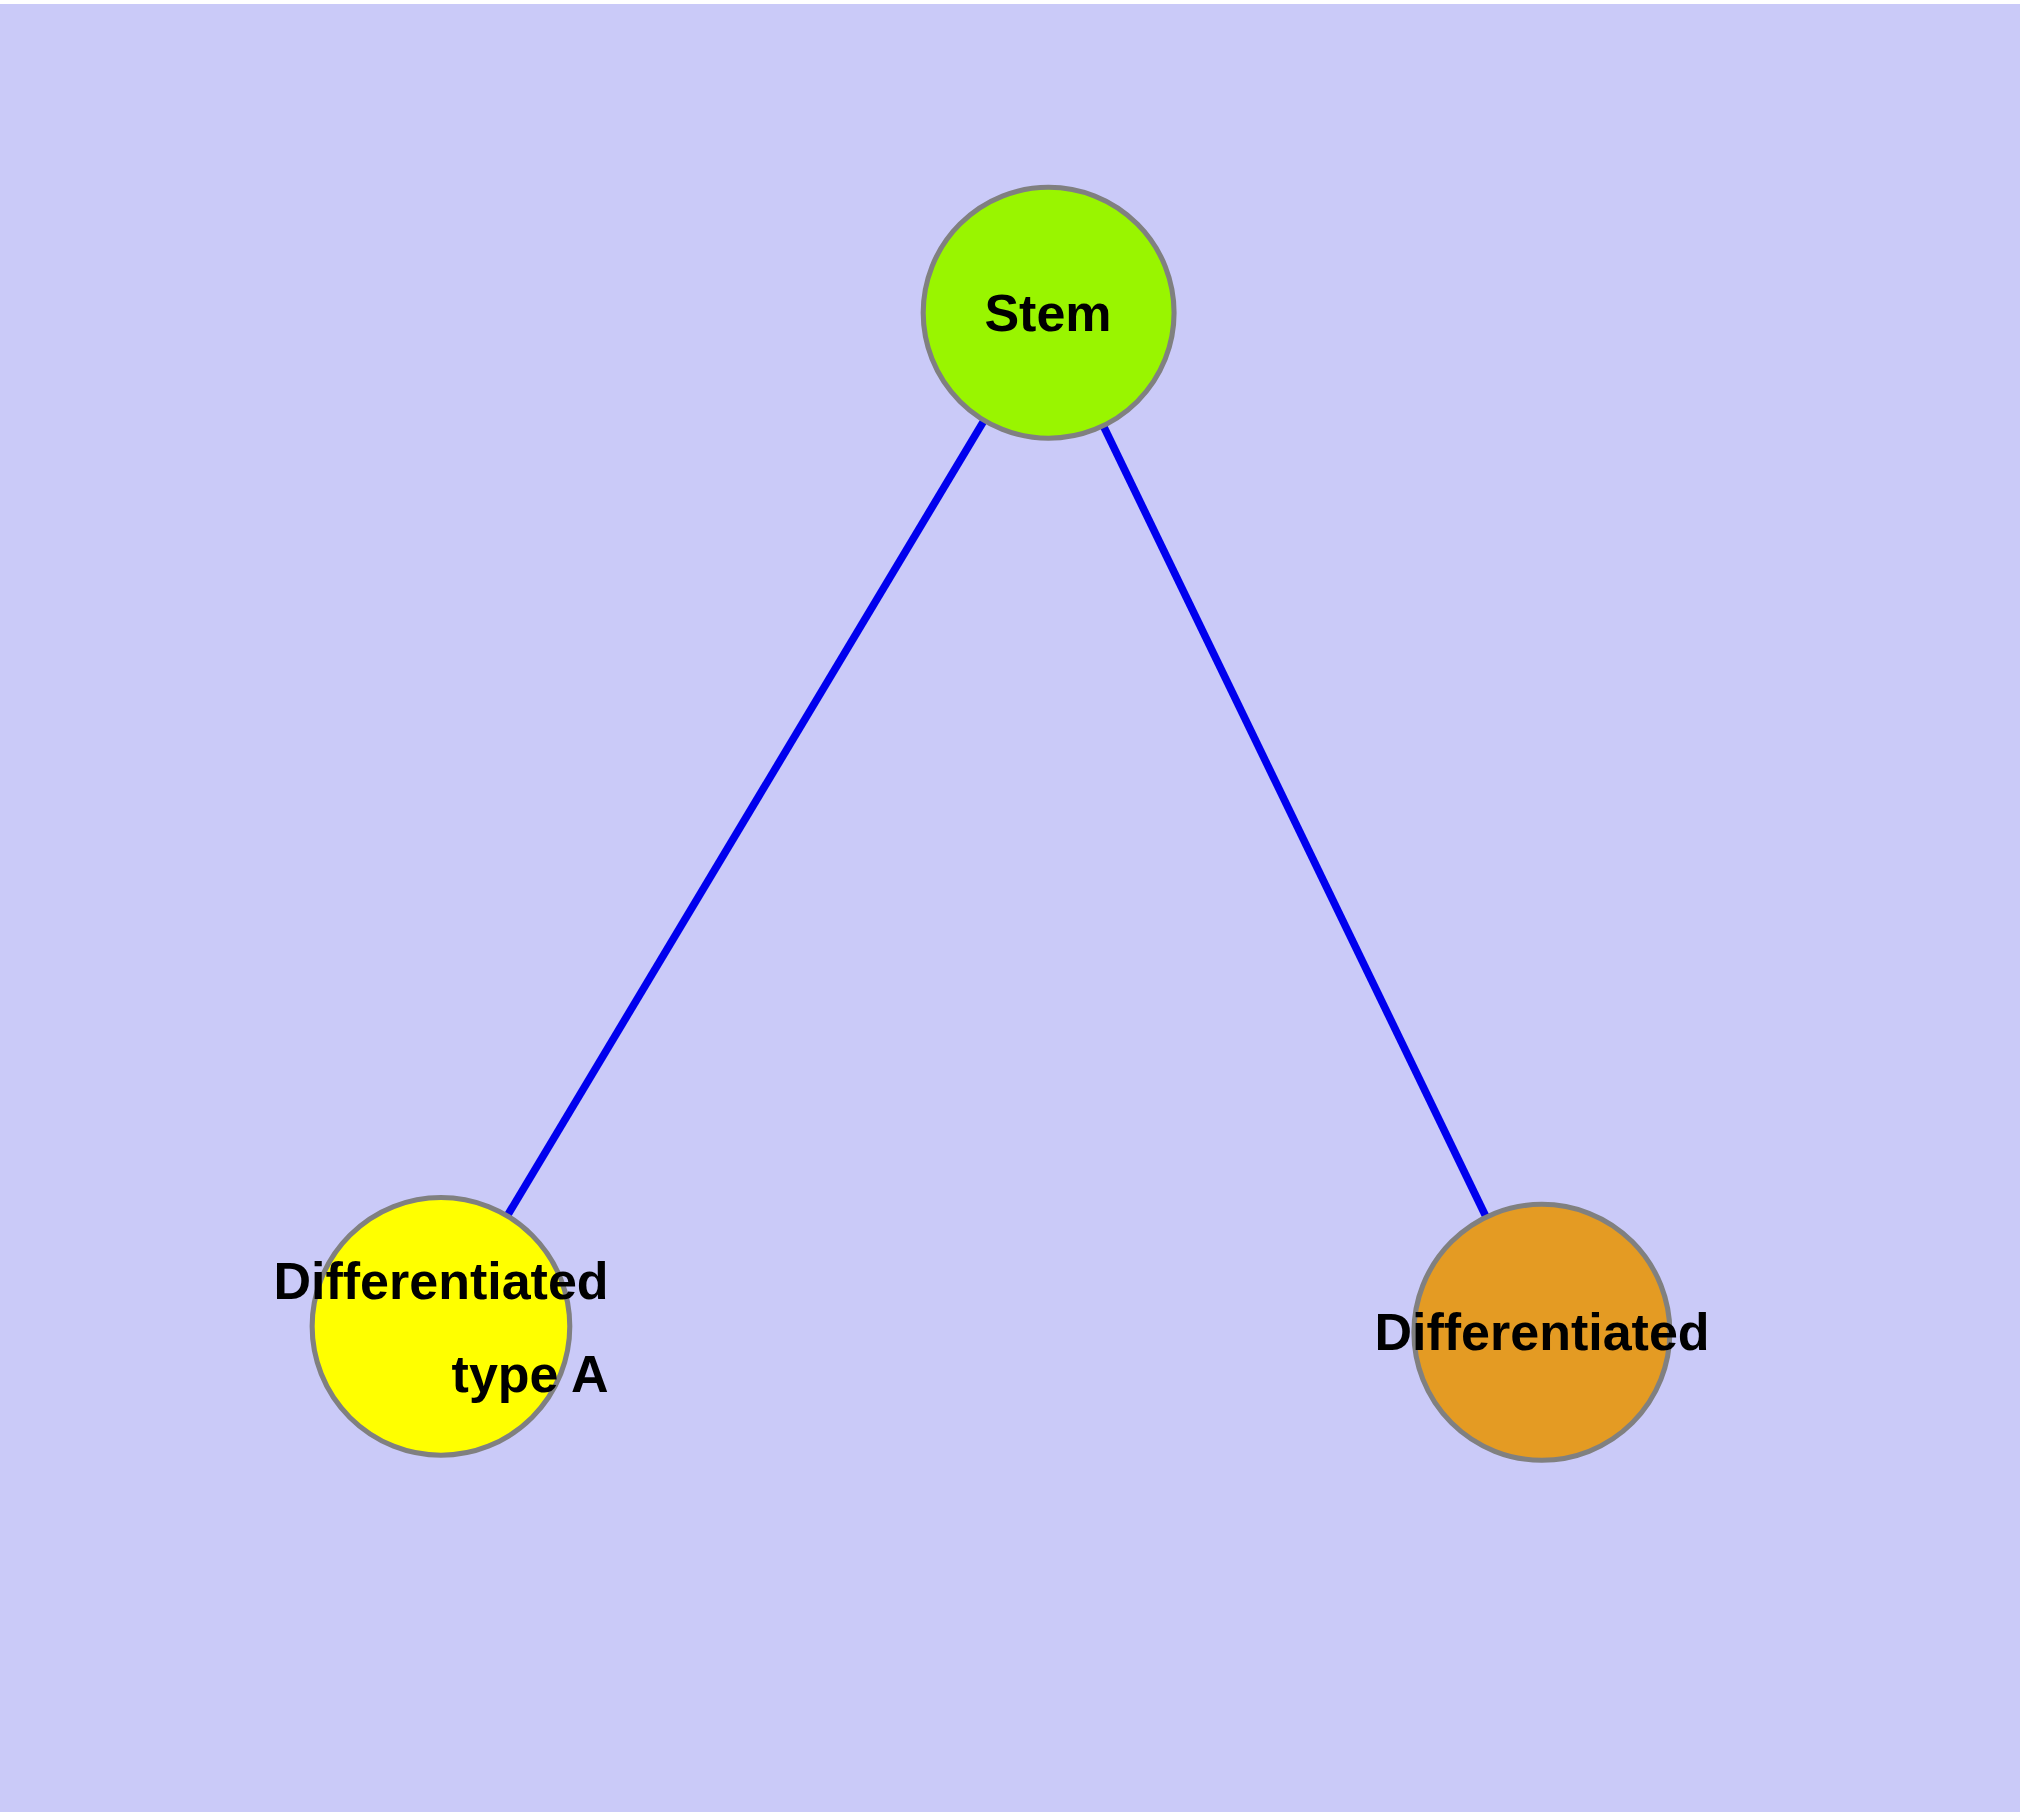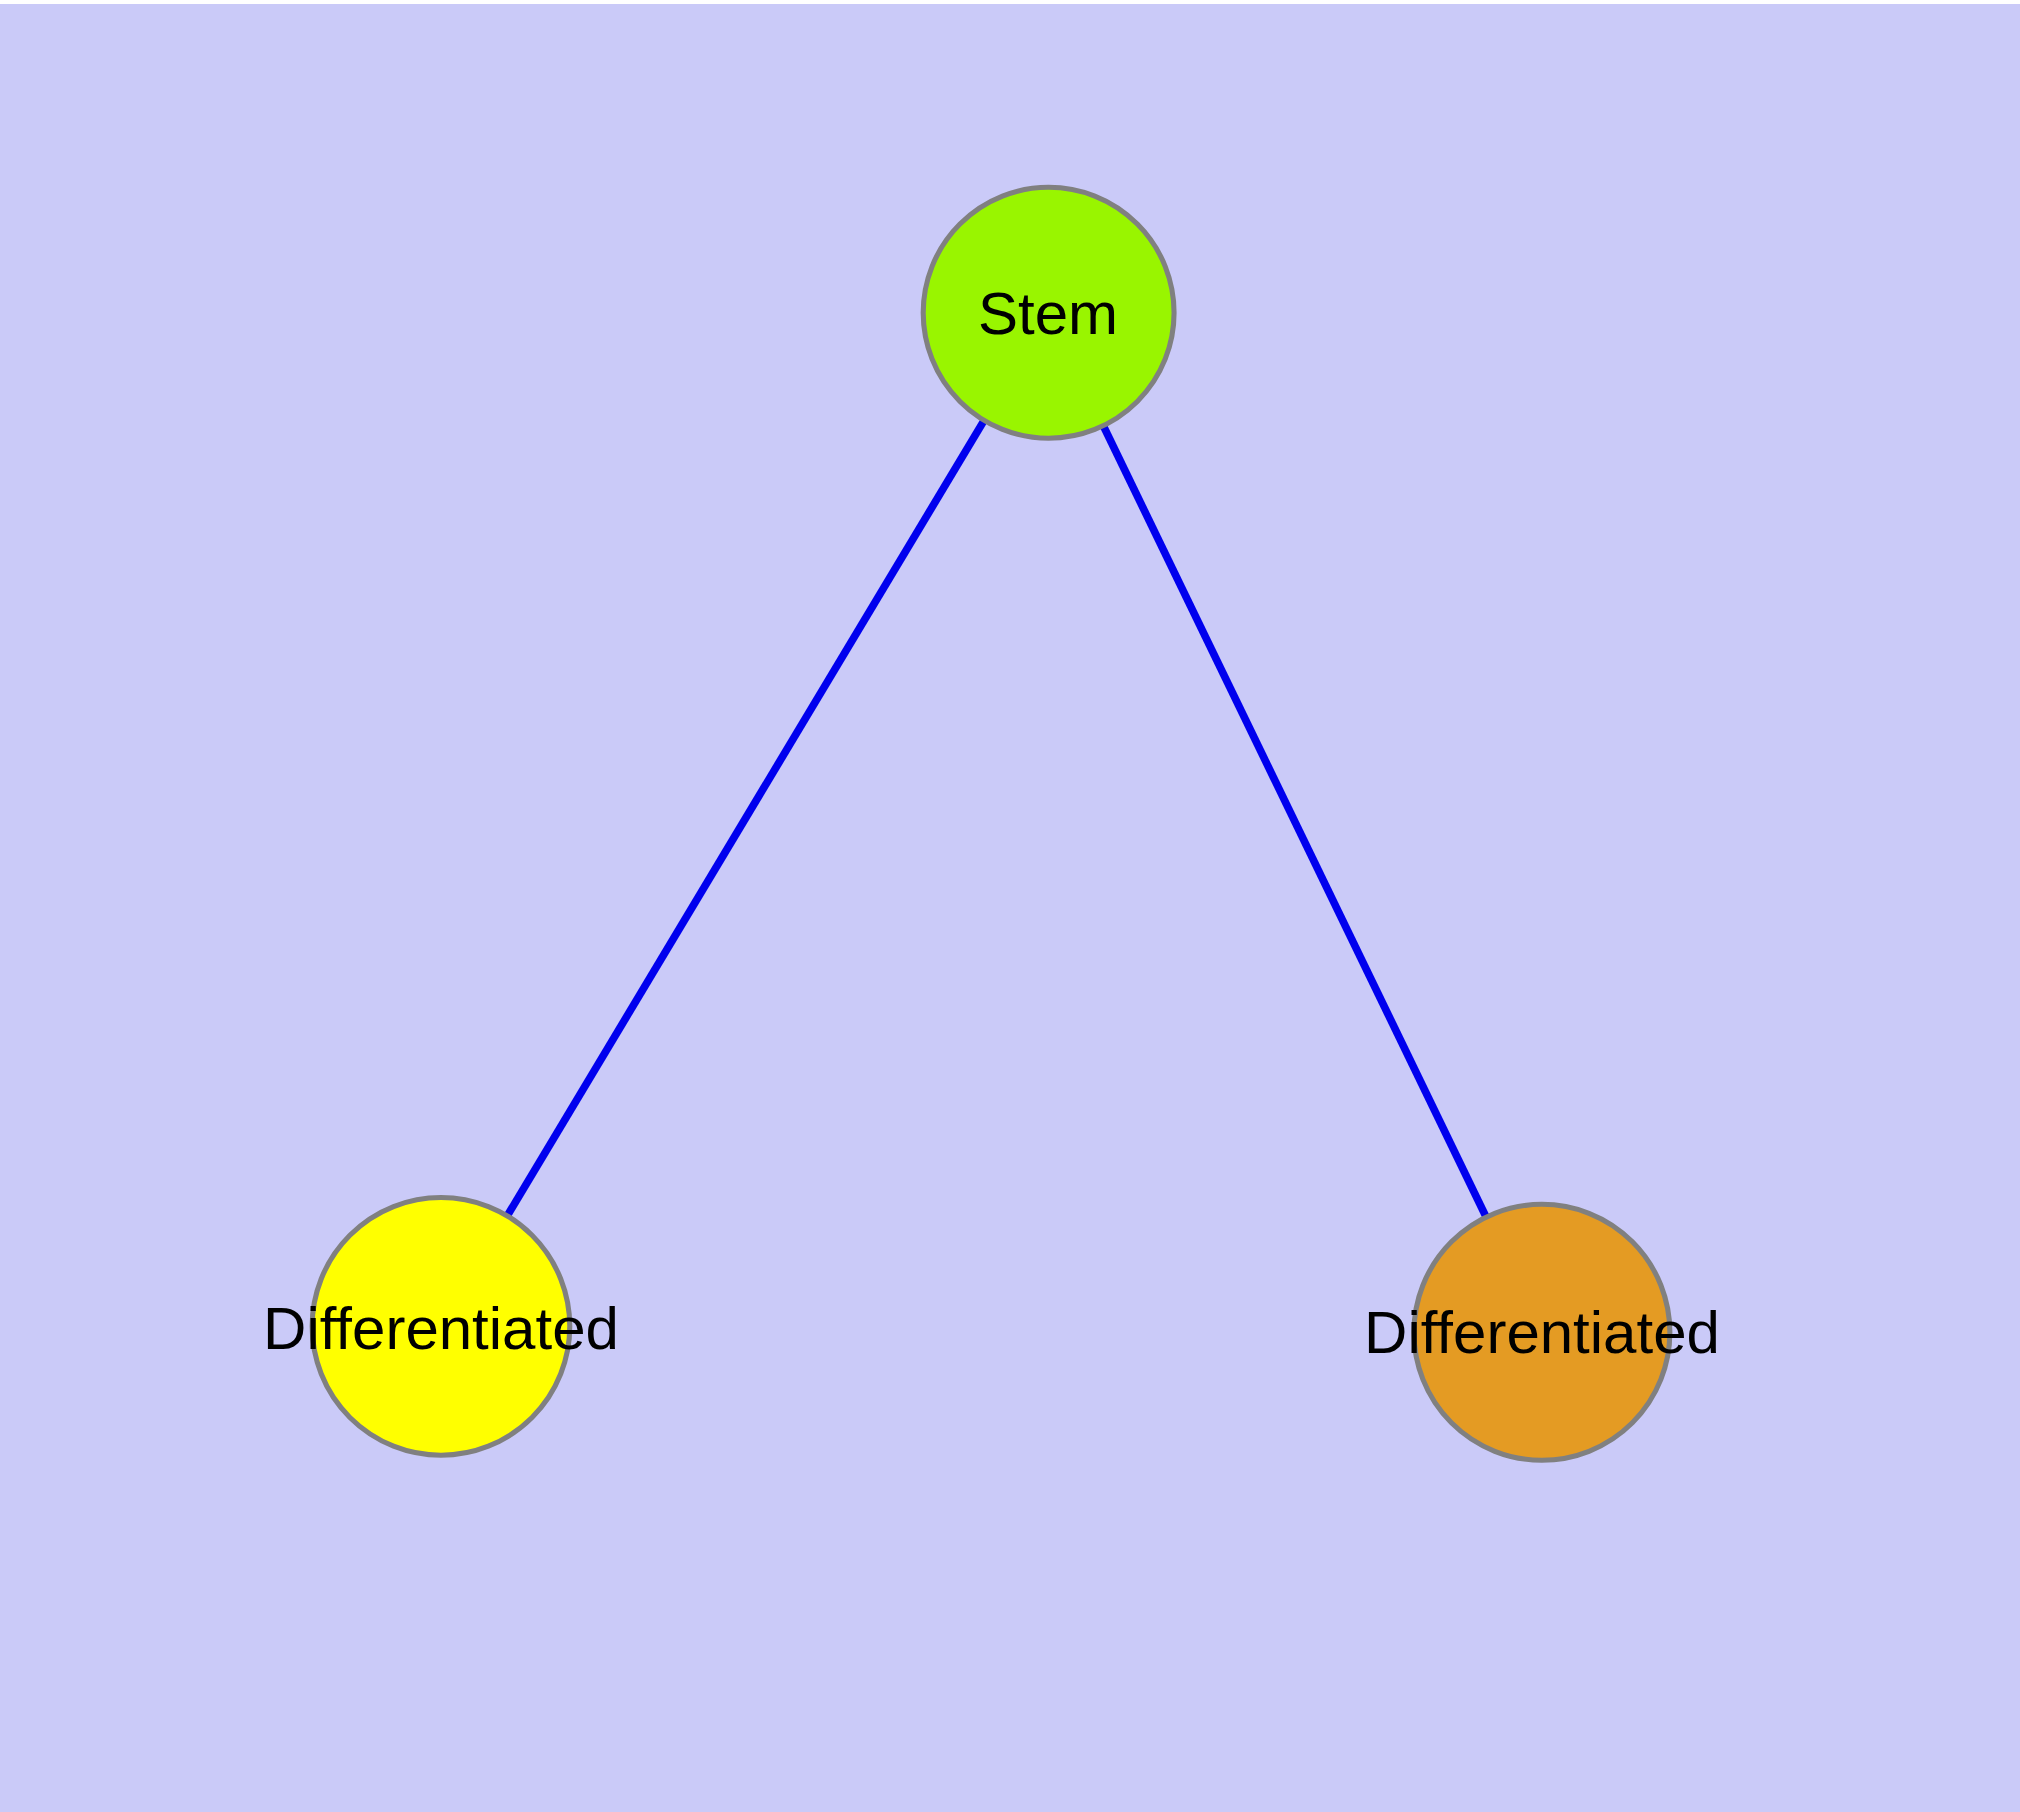--- a/index.html
+++ b/index.html
@@ -43,22 +43,22 @@
   }
   .node-circle {
     stroke: var(--node-border);
     stroke-width: 6;
   }
   .node-label {
     position: absolute;
     transform: translate(-50%, -50%);
     text-align: right;
     color: var(--text-color);
-    font-weight: 400;
-    font-size: 60px;
+    font-weight: 700;
+    font-size: 52px;
     line-height: 93px;
     white-space: nowrap;
   }
   .node-label span { display: block; }
   
   .label-stem   { left: 1048px; top: 313px;  }
   .label-type-a { left: 441px;  top: 1328px; }
   .label-type-b { left: 1542px; top: 1332px; }
 </style>
 </head>
@@ -76,19 +76,20 @@
     <circle class="node-circle" cx="520" cy="1565" r="152" fill="#FFFF00"></circle>
     <circle class="node-circle" cx="1819" cy="1572" r="151" fill="#E49B23"></circle>
   </svg>
 
   <div class="node-label label-stem">
     <span>Stem</span>
   </div>
 
   <div class="node-label label-type-a">
     <span>Differentiated</span>
+    <span>type A</span>
   </div>
 
   <div class="node-label label-type-b">
     <span>Differentiated</span>
   </div>
 </div>
 
 
 </body></html>

